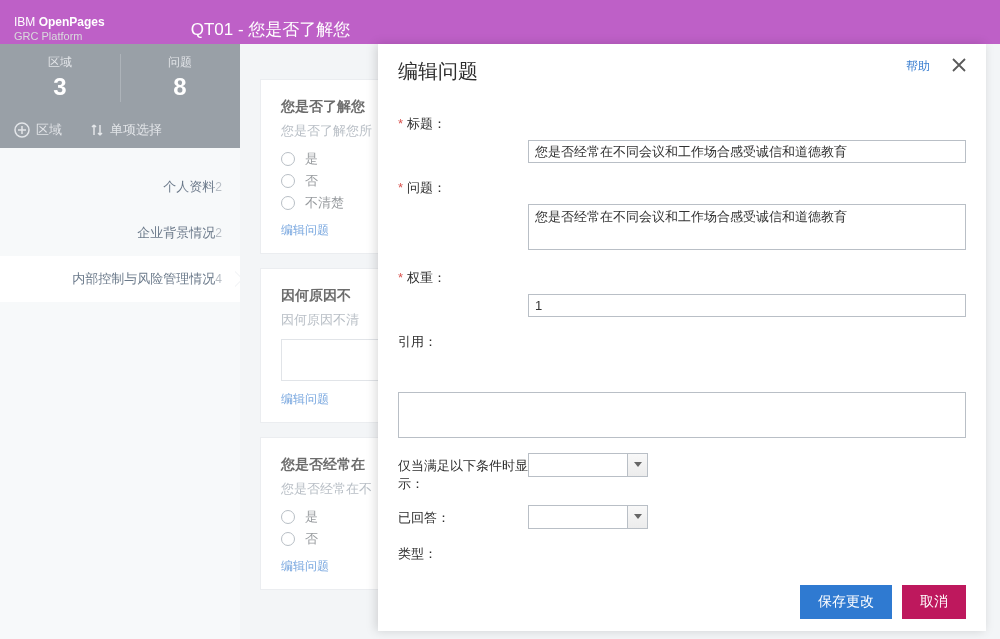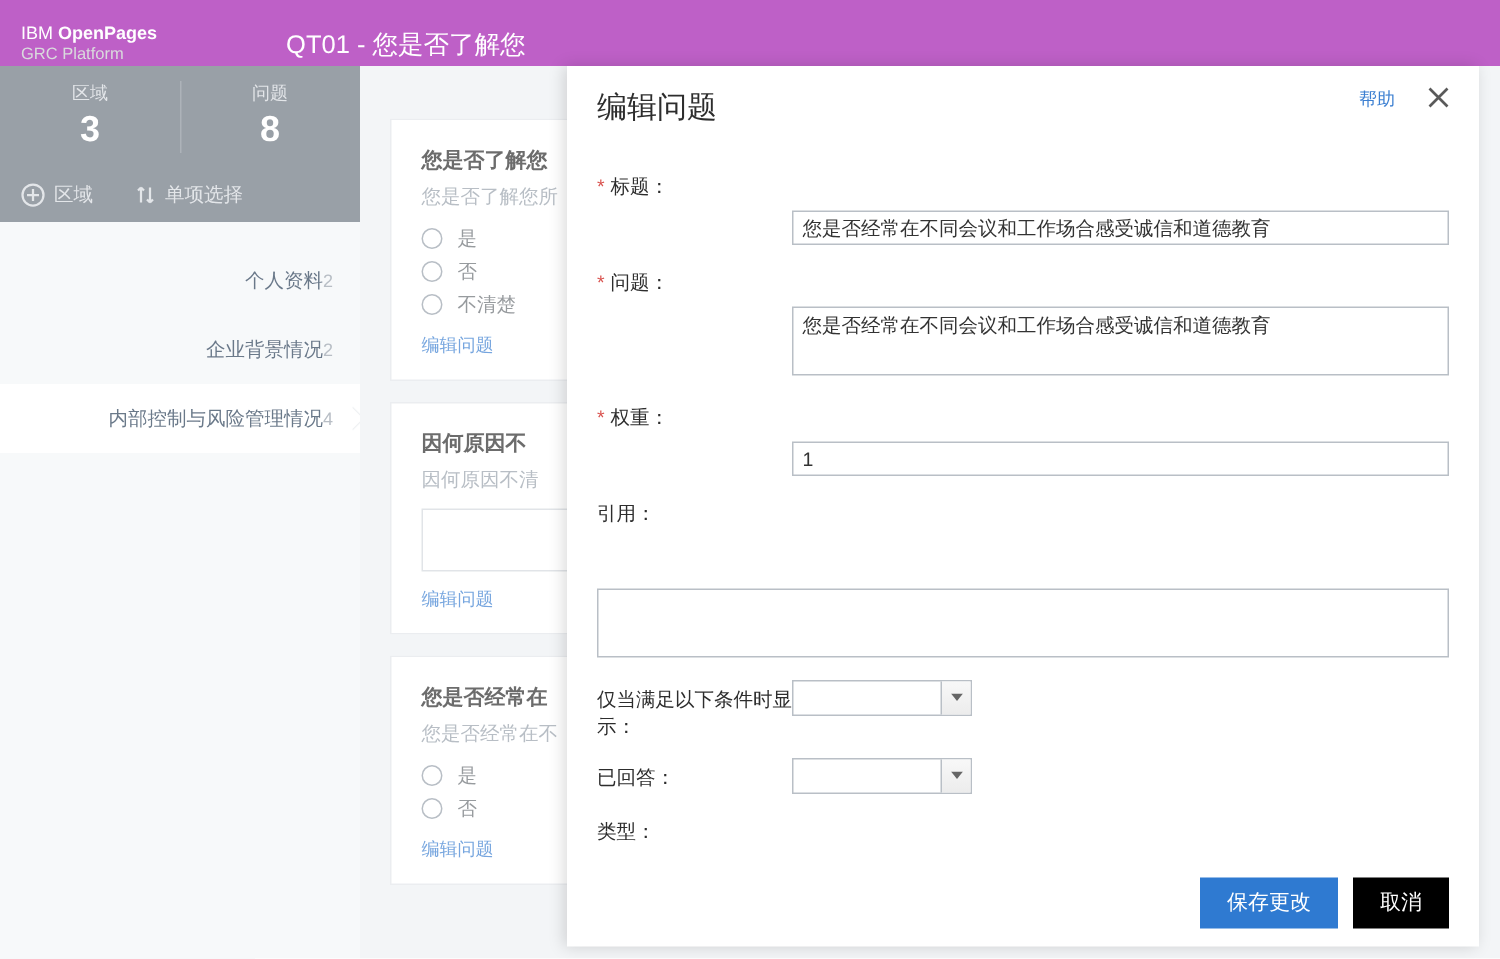--- a/index.html
+++ b/index.html
@@ -53,21 +53,21 @@
 .inp.num { width: 60px; text-align: center; }
 .ta { height: 46px; resize: none; }
 .sel { width: 120px; border: 1px solid #b9bfc6; height: 24px; font-size: 13px; background: #fff; position: relative; display: inline-flex; align-items: center; padding: 0 6px; cursor: pointer; }
 .sel .dd { position: absolute; right: 0; top: 0; bottom: 0; width: 20px; border-left: 1px solid #b9bfc6; background: linear-gradient(#f8f8f8,#ececec); display: flex; align-items: center; justify-content: center; }
 .ans-row { display: flex; align-items: center; gap: 12px; }
 .ans-txt { width: 190px; }
 .iconbtn { color: #7c838c; cursor: pointer; display: inline-flex; }
 .modal-foot { padding: 12px 20px; display: flex; justify-content: flex-end; gap: 10px; }
 .btn { padding: 8px 18px; font-size: 14px; border: none; cursor: pointer; color: #fff; }
 .btn.primary { background: #2f7ad1; }
-.btn.secondary { background: #000000; }
+.btn.secondary { background: #be185d; }
 .hscroll { height: 14px; background: #f1f1f1; position: relative; margin-top: 8px; }
 .hscroll .thumb { position: absolute; left: 14px; right: 0; top: 2px; bottom: 2px; background: #c4c7cc; }
 
 
 .modal-body::-webkit-scrollbar { width: 10px; }
 .modal-body::-webkit-scrollbar-thumb { background: #d3d6da; }
 </style>
 </head>
 <body>
 

